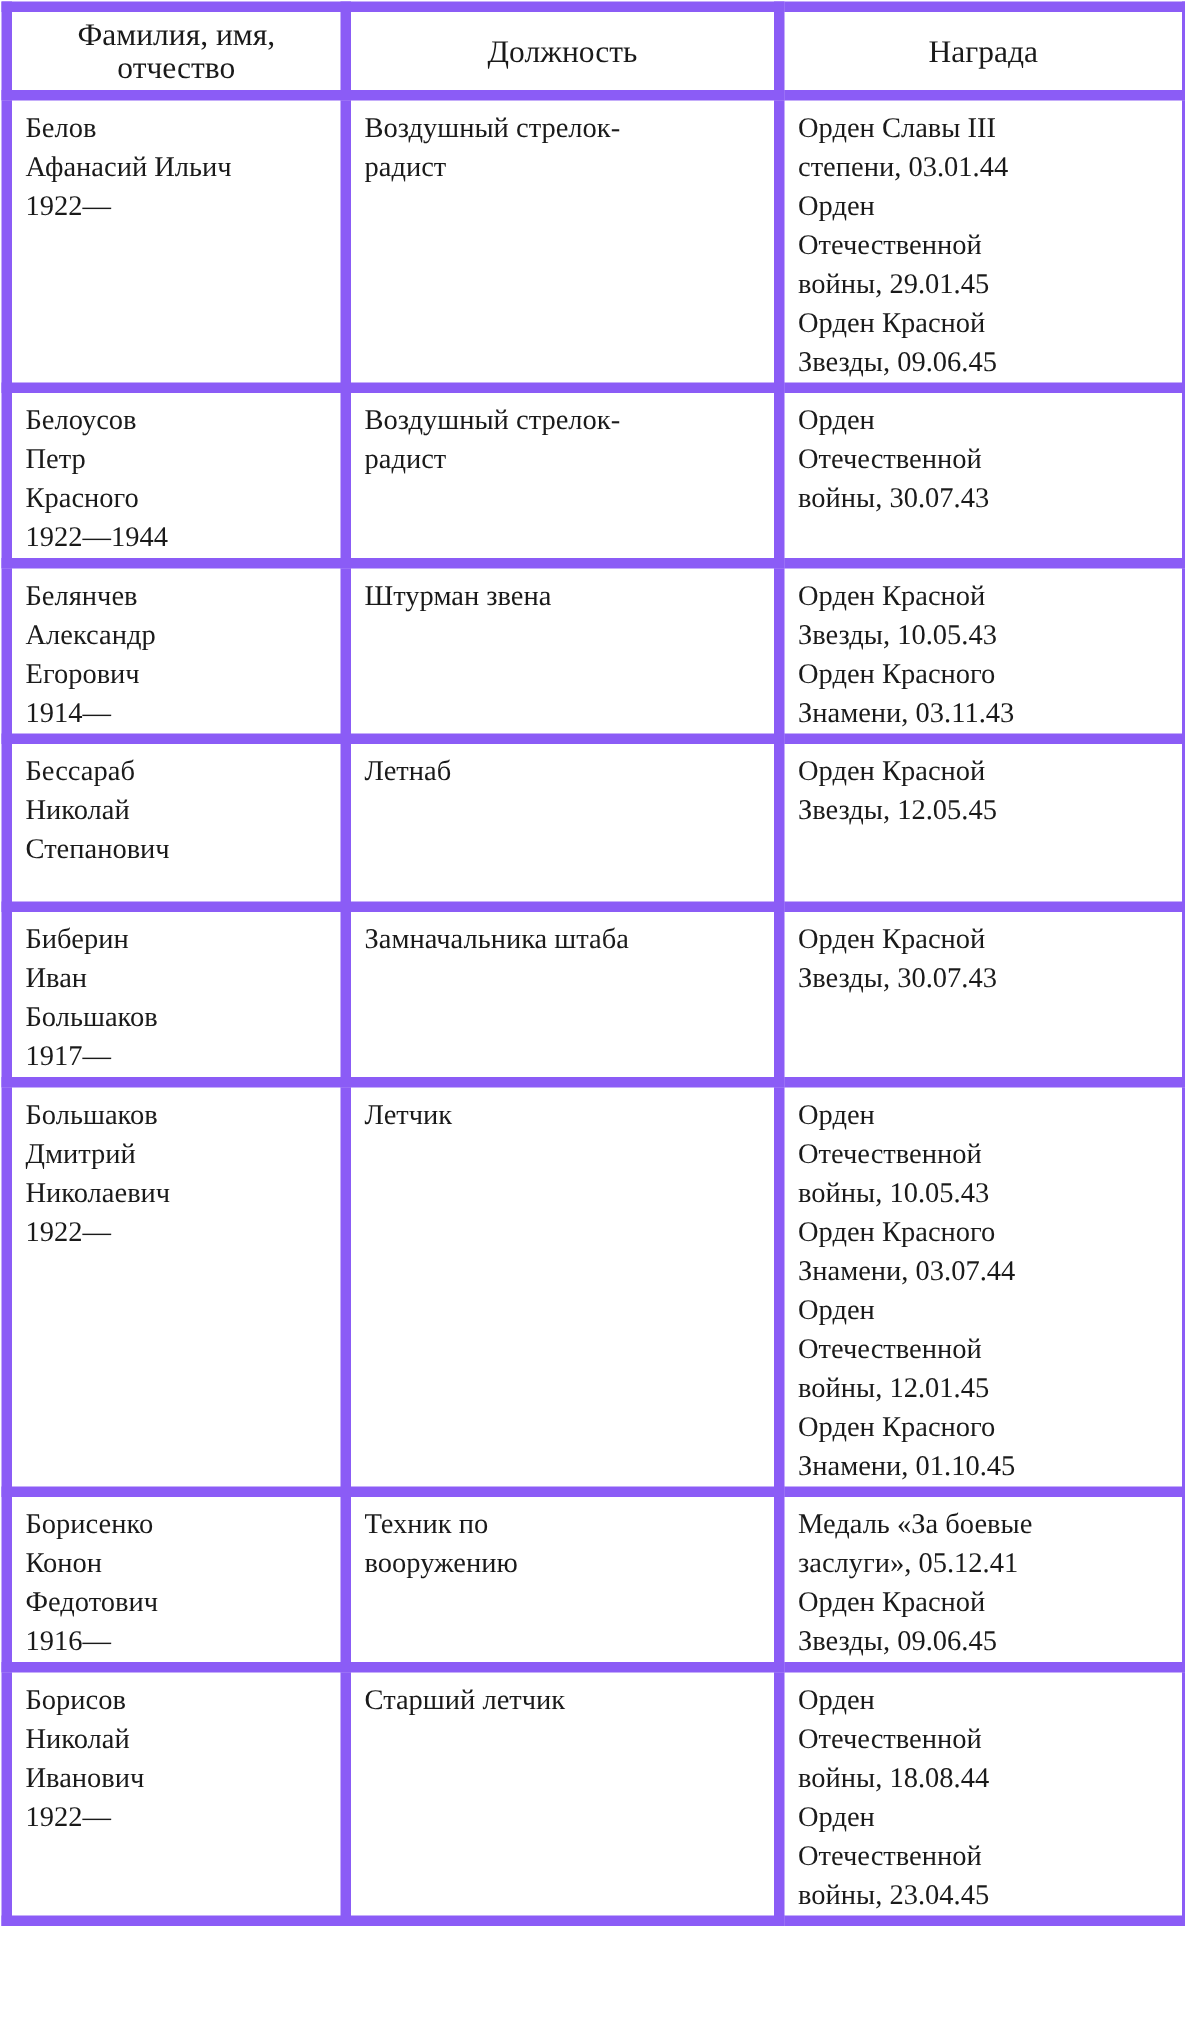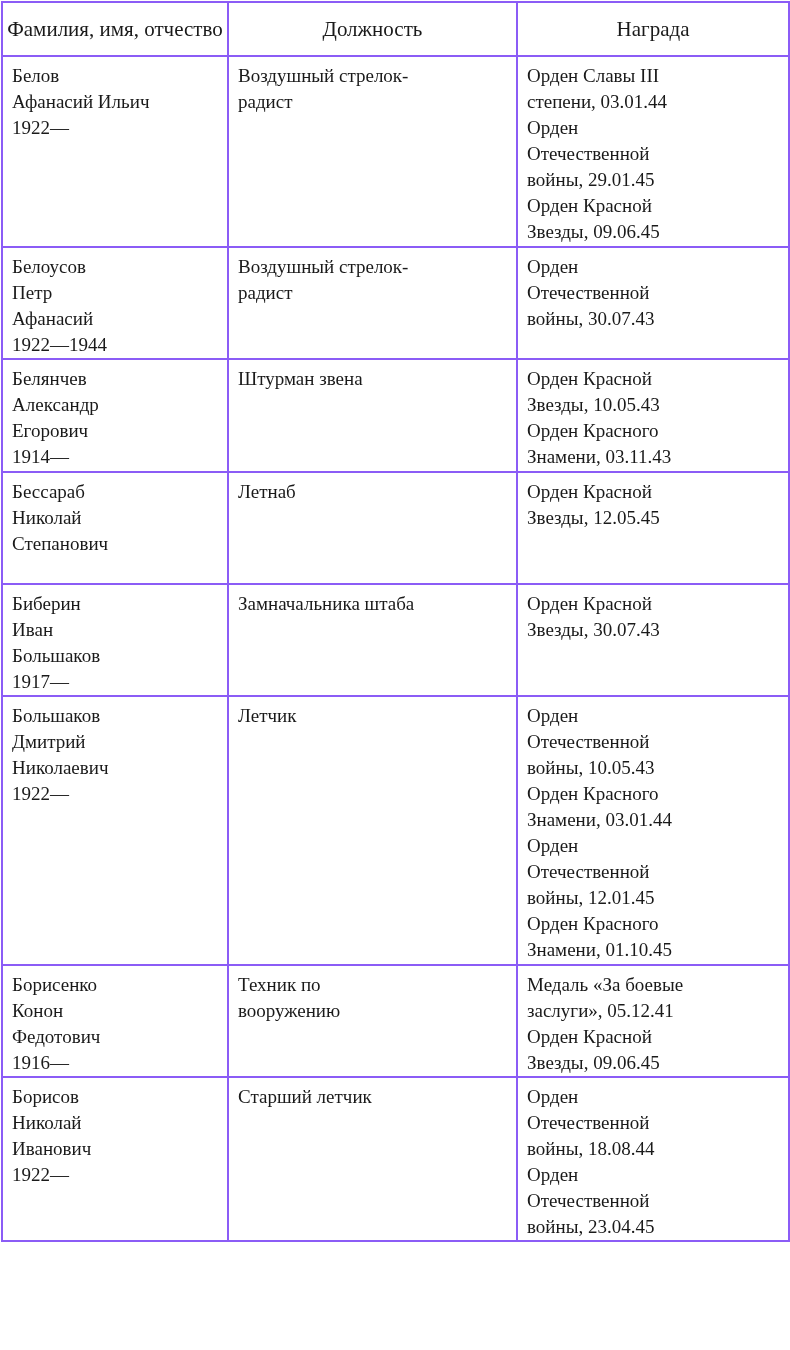--- a/index.html
+++ b/index.html
@@ -14,21 +14,21 @@
     }
     table.awards {
       position: absolute;
       left: 1px;
       top: 1px;
       width: 787px;
       border-collapse: collapse;
       table-layout: fixed;
     }
     table.awards th, table.awards td {
-      border: 2px solid #8b5cf6;
+      border: 7px solid #8b5cf6;
       vertical-align: top;
       padding: 0 6px 0 9px;
       font-weight: normal;
       text-align: left;
     }
     table.awards th {
       font-size: 21px;
       line-height: 22px;
       text-align: center;
       vertical-align: middle;
@@ -81,21 +81,21 @@
             <span class="line">Отечественной</span>
             <span class="line">войны, 29.01.45</span>
             <span class="line">Орден Красной</span>
             <span class="line">Звезды, 09.06.45</span>
           </td>
         </tr>
         <tr style="height: 112px; padding-left: 31px;">
           <td>
             <span class="line">Белоусов</span>
             <span class="line">Петр</span>
-            <span class="line">Афанасий</span>
+            <span class="line">Красного</span>
             <span class="line">1922—1944</span>
           </td>
           <td>
             <span class="line">Воздушный стрелок-</span>
             <span class="line">радист</span>
           </td>
           <td>
             <span class="line">Орден</span>
             <span class="line">Отечественной</span>
             <span class="line">войны, 30.07.43</span>
@@ -155,21 +155,21 @@
             <span class="line">1922—</span>
           </td>
           <td>
             <span class="line">Летчик</span>
           </td>
           <td>
             <span class="line">Орден</span>
             <span class="line">Отечественной</span>
             <span class="line">войны, 10.05.43</span>
             <span class="line">Орден Красного</span>
-            <span class="line">Знамени, 03.01.44</span>
+            <span class="line">Знамени, 03.07.44</span>
             <span class="line">Орден</span>
             <span class="line">Отечественной</span>
             <span class="line">войны, 12.01.45</span>
             <span class="line">Орден Красного</span>
             <span class="line">Знамени, 01.10.45</span>
           </td>
         </tr>
         <tr style="height: 111px;">
           <td>
             <span class="line">Борисенко</span>

